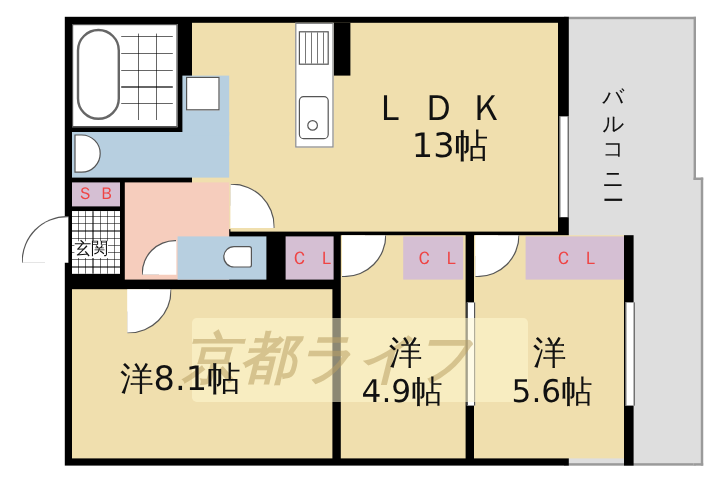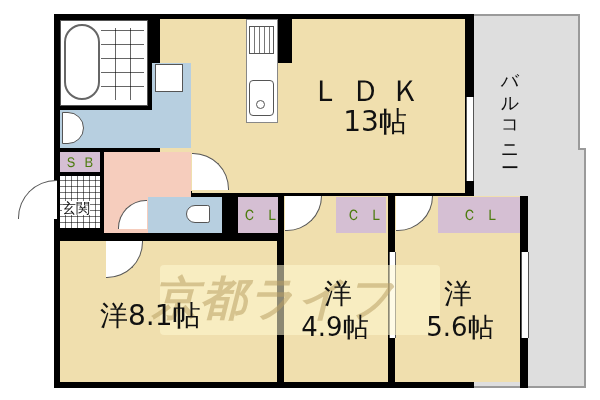--- a/index.html
+++ b/index.html
@@ -5,21 +5,21 @@
   html, body { margin:0; padding:0; background:#ffffff; }
   body { width:600px; height:400px; position:relative; overflow:hidden; font-family:"DejaVu Sans", sans-serif; }
   .abs { position:absolute; box-sizing:border-box; }
   .wall { background:#000; }
   .room-ldk, .room-bed { background:#f0dfae; }
   .room-wet { background:#b7cfe0; }
   .room-hall { background:#f6cdbd; }
   .room-cl { background:#d5bfd3; }
   .room-balc { background:#dedede; border:2px solid #9a9a9a; }
   .label { position:absolute; color:#111; white-space:nowrap; line-height:1; text-align:center; }
-  .cl-label { font-size:15px; letter-spacing:8px; color:#4d7c0f; }
+  .cl-label { font-size:15px; letter-spacing:8px; color:#ef4444; }
   .door { position:absolute; border:1px solid #555; background:#fff; }
   .watermark { position:absolute; color:rgba(185,160,100,0.55); font-weight:bold; font-size:46px; letter-spacing:2px; font-style:italic; white-space:nowrap; }
   .wm-bg { position:absolute; background:rgba(255,248,210,0.55); border-radius:4px; }
   .window { position:absolute; background:#fff; border-left:1px solid #555; border-right:1px solid #555; }
 </style>
 </head>
 <body>
 
 <div class="abs room-balc" style="left:470px; top:14px; width:110px; height:374px; border-right:none;"></div>
 <div class="abs" style="left:578px; top:148px; width:8px; height:240px; border:2px solid #9a9a9a; border-left:none; background:#dedede;"></div>

